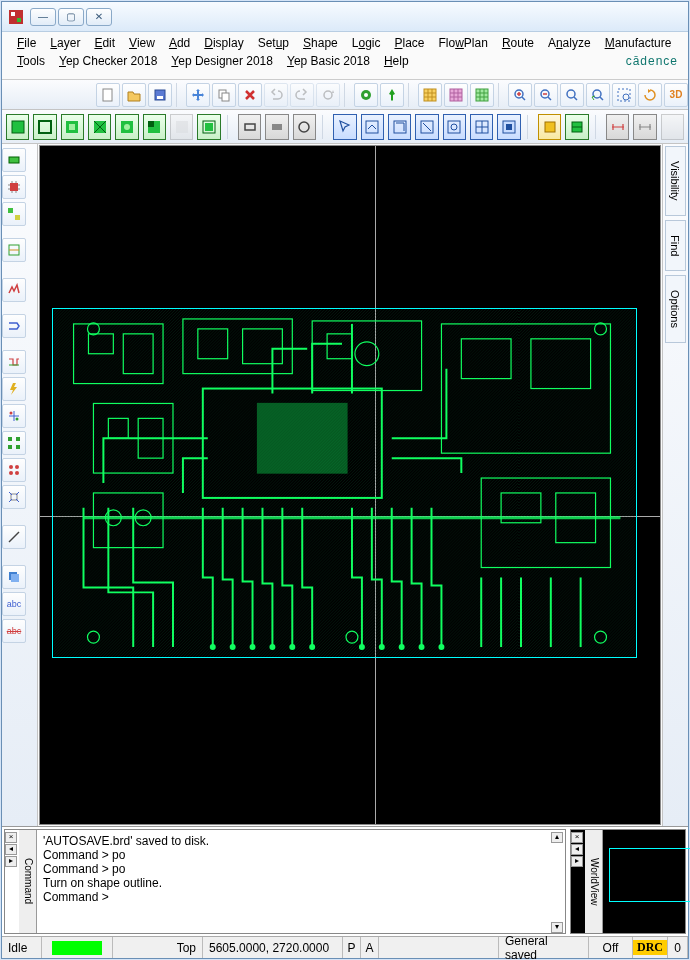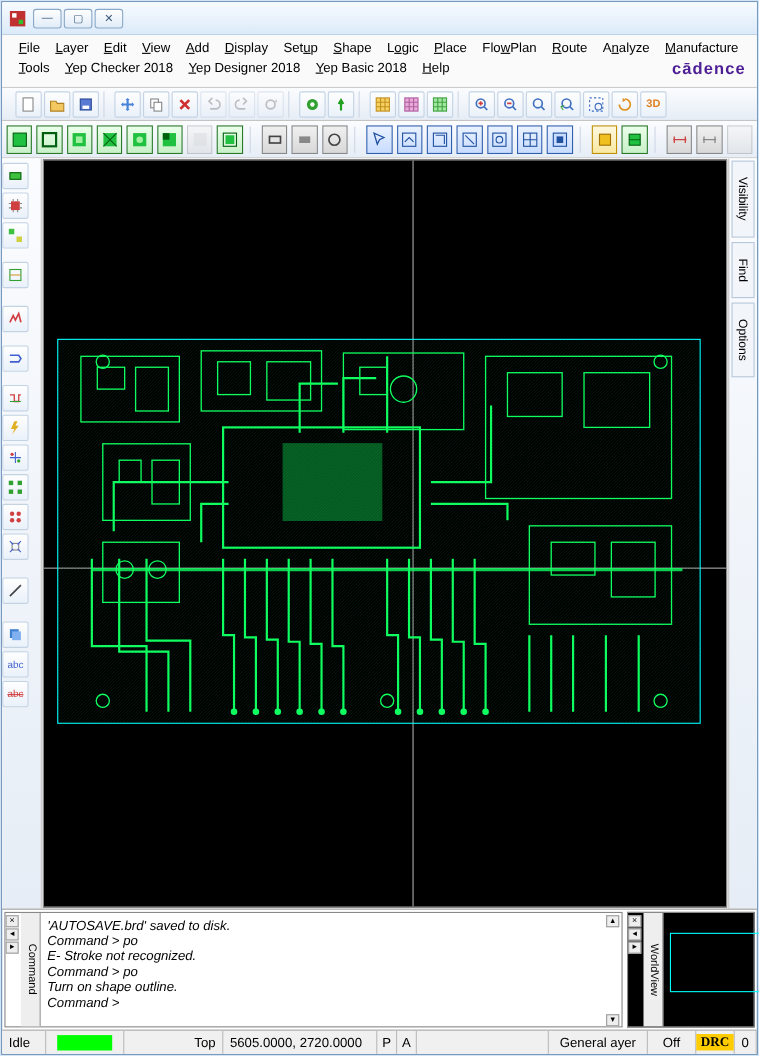--- a/index.html
+++ b/index.html
@@ -6,22 +6,22 @@
 body { background: #d4e4f7; width: 690px; height: 960px; overflow: hidden; }
 .window { border: 1px solid #6a8fb5; background: #fff; width: 688px; height: 958px; margin: 1px; display: flex; flex-direction: column; }
 .title-bar { height: 30px; background: linear-gradient(#f7fbff,#dceaf9); display: flex; align-items: center; padding: 0 6px; border-bottom: 1px solid #b8cde2; }
 .title-bar .icon { width: 16px; height: 16px; margin-right: 6px; }
 .title-text { flex: 1; color: #333; font-size: 12px; white-space: nowrap; overflow: hidden; }
 .win-btns { display: flex; gap: 2px; }
 .win-btn { width: 26px; height: 18px; border: 1px solid #8aa9c8; border-radius: 3px; background: linear-gradient(#fefefe,#e1ecf8); display: flex; align-items: center; justify-content: center; cursor: pointer; font-size: 10px; color: #3a5a7a;}
 .menu-bar { height: 48px; background: #fafafa; border-bottom: 1px solid #ccc; padding: 2px 8px 0 8px; display: flex; flex-wrap: wrap; align-content: flex-start; }
 .menu-item { padding: 2px 7px; color: #000; cursor: pointer; text-decoration-color: transparent; }
 .menu-item .ul { text-decoration: underline; }
-.brand { position: absolute; right: 12px; top: 54px; font-weight: bold; font-size: 15px; letter-spacing: 1px; color: #4c1d95;}
-.toolbar { height: 30px; background: linear-gradient(#fbfcfe,#e6edf6); border-bottom: 1px solid #c4c4c4; display: flex; align-items: center; padding: 0 12px; gap: 2px; }
+.brand { position: absolute; right: 12px; top: 54px; font-weight: normal; font-size: 12px; letter-spacing: 1px; color: #0f766e;}
+.toolbar { height: 30px; background: linear-gradient(#fbfcfe,#e6edf6); border-bottom: 1px solid #c4c4c4; display: flex; align-items: center; padding: 0 0; gap: 2px; justify-content: flex-end; }
 .tb { width: 24px; height: 24px; border: 1px solid #c4d3e4; border-radius: 2px; background: linear-gradient(#fefefe,#eaf1fa); display: flex; align-items: center; justify-content: center; cursor: pointer; }
 .sep { width: 6px; height: 24px; border-left: 1px solid #cfd8e4; margin: 0 2px; }
 .toolbar2 { height: 34px; background: linear-gradient(#fbfcfe,#e6edf6); border-bottom: 1px solid #c4c4c4; display: flex; align-items: center; padding: 0 4px; gap: 4px; }
 .tb2 { width: 26px; height: 26px; border: 1px solid #2a7a2a; background: linear-gradient(#eaffea,#c8f0c8); display: flex; align-items: center; justify-content: center; cursor: pointer; }
 .tb2.gray { border-color: #888; background: linear-gradient(#f0f0f0,#d8d8d8); }
 .tb2.blue { border-color: #3060b0; background: linear-gradient(#eaf2ff,#c8dcff); }
 .tb2.dis { opacity: .4; cursor: default;}
 .main-area { flex: 1; display: flex; background: #fafafa; overflow: hidden;}
 .left-toolbar { width: 36px; background: linear-gradient(#fbfcfe,#e6edf6); border-right: 1px solid #c4c4c4; display: flex; flex-direction: column; padding-top: 4px; gap: 3px; }
 .lt { width: 24px; height: 24px; border: 1px solid #c4d3e4; border-radius: 2px; background: linear-gradient(#fefefe,#eaf1fa); cursor: pointer; display:flex;align-items:center;justify-content:center;}
@@ -29,21 +29,21 @@
 .canvas { flex: 1; background: #000; position: relative; border: 1px solid #888; margin: 1px; }
 .pcb { position: absolute; left: 12px; top: 162px; width: 585px; height: 350px; border: 1px solid #0ff; }
 .pcb svg { width: 100%; height: 100%; }
 .crosshair-v { position: absolute; left: 335px; top: 0; width: 1px; height: 100%; background: #aaa; }
 .crosshair-h { position: absolute; left: 0; top: 370px; width: 100%; height: 1px; background: #aaa; }
 .right-tabs { width: 26px; background: linear-gradient(#fbfcfe,#e6edf6); border-left: 1px solid #c4c4c4; display: flex; flex-direction: column; }
 .rtab { writing-mode: vertical-rl; padding: 14px 4px; border: 1px solid #b8c8da; background: #f2f6fb; margin: 2px; cursor: pointer; font-size: 11px; text-align: center;}
 .bottom-panels { height: 110px; display: flex; border-top: 1px solid #999; }
 .cmd-panel { flex: 1; display: flex; background: #fff; border: 1px solid #888; margin: 2px;}
 .cmd-tab { writing-mode: vertical-rl; background: #eee; border-right: 1px solid #999; padding: 4px 2px; font-size: 10px; width: 18px; text-align:center;}
-.cmd-body { flex: 1; padding: 4px 6px; font-size: 11px; line-height: 14px; overflow: hidden; position: relative; font-style: italic;}
+.cmd-body { flex: 1; padding: 4px 6px; font-size: 11px; line-height: 14px; overflow: hidden; position: relative;}
 .cmd-s { width:14px; display:flex;flex-direction:column;gap:1px;padding-top:2px;}
 .wv-panel { width: 116px; display: flex; border: 1px solid #888; margin: 2px; background:#000;}
 .wv-tab { writing-mode: vertical-rl; background: #eee; border-right: 1px solid #999; padding: 4px 2px; font-size: 10px; width:18px; text-align:center;}
 .wv-body { flex:1; position:relative;}
 .wv-rect{ position:absolute; left:6px; top:18px; width:90px; height:54px; border:1px solid #0ff;}
 .status-bar { height: 22px; background: #f0f0f0; border-top: 1px solid #aaa; display: flex; align-items: flex-end; font-size: 11px; }
 .sb-cell { border-right: 1px solid #bbb; padding: 0 6px; height: 100%; display: flex; align-items: center; }
 .sb-prog { width: 50px; height: 14px; background: #0f0; margin: 0 4px;}
 .sb-drc { background: #ffcc00; padding: 0 4px; font-weight: bold; font-family: Liberation Serif, serif;}
 .arrow-btn{width:12px;height:11px;border:1px solid #999;background:#eee;font-size:8px;line-height:8px;text-align:center;}
@@ -541,21 +541,20 @@
     <div class="cmd-panel">
       <div class="cmd-s">
         <div class="arrow-btn">×</div>
         <div class="arrow-btn">◂</div>
         <div class="arrow-btn">▸</div>
       </div>
       <div class="cmd-tab">Command</div>
       <div class="cmd-body">
         <div>'AUTOSAVE.brd' saved to disk.</div>
         <div>Command &gt; po</div>
-        <div>E- Stroke not recognized.</div>
         <div>Command &gt; po</div>
         <div>Turn on shape outline.</div>
         <div>Command &gt;</div>
       </div>
       <div class="cmd-s">
         <div class="arrow-btn">▴</div>
         <div style="flex:1"></div>
         <div class="arrow-btn">▾</div>
       </div>
     </div>
@@ -575,21 +574,21 @@
   <div class="status-bar">
     <div class="sb-cell" style="width:40px">Idle</div>
     <div class="sb-cell">
         <div class="sb-prog"></div>
       </div>
     <div class="sb-cell" style="flex:0 0 90px;justify-content:flex-end">Top</div>
     <div class="sb-cell" style="flex:0 0 140px">5605.0000, 2720.0000</div>
     <div class="sb-cell" style="width:18px;justify-content:center">P</div>
     <div class="sb-cell" style="width:18px;justify-content:center">A</div>
     <div class="sb-cell" style="flex:1"></div>
-    <div class="sb-cell" style="width:90px;justify-content:center">General ayer</div>
+    <div class="sb-cell" style="width:90px;justify-content:center">General saved</div>
     <div class="sb-cell" style="width:44px;justify-content:center">Off</div>
     <div class="sb-cell" style="padding:0">
         <span class="sb-drc">DRC</span>
       </div>
     <div class="sb-cell" style="width:20px;justify-content:center">0</div>
   </div>
 
 </div>
 
 </body></html>

